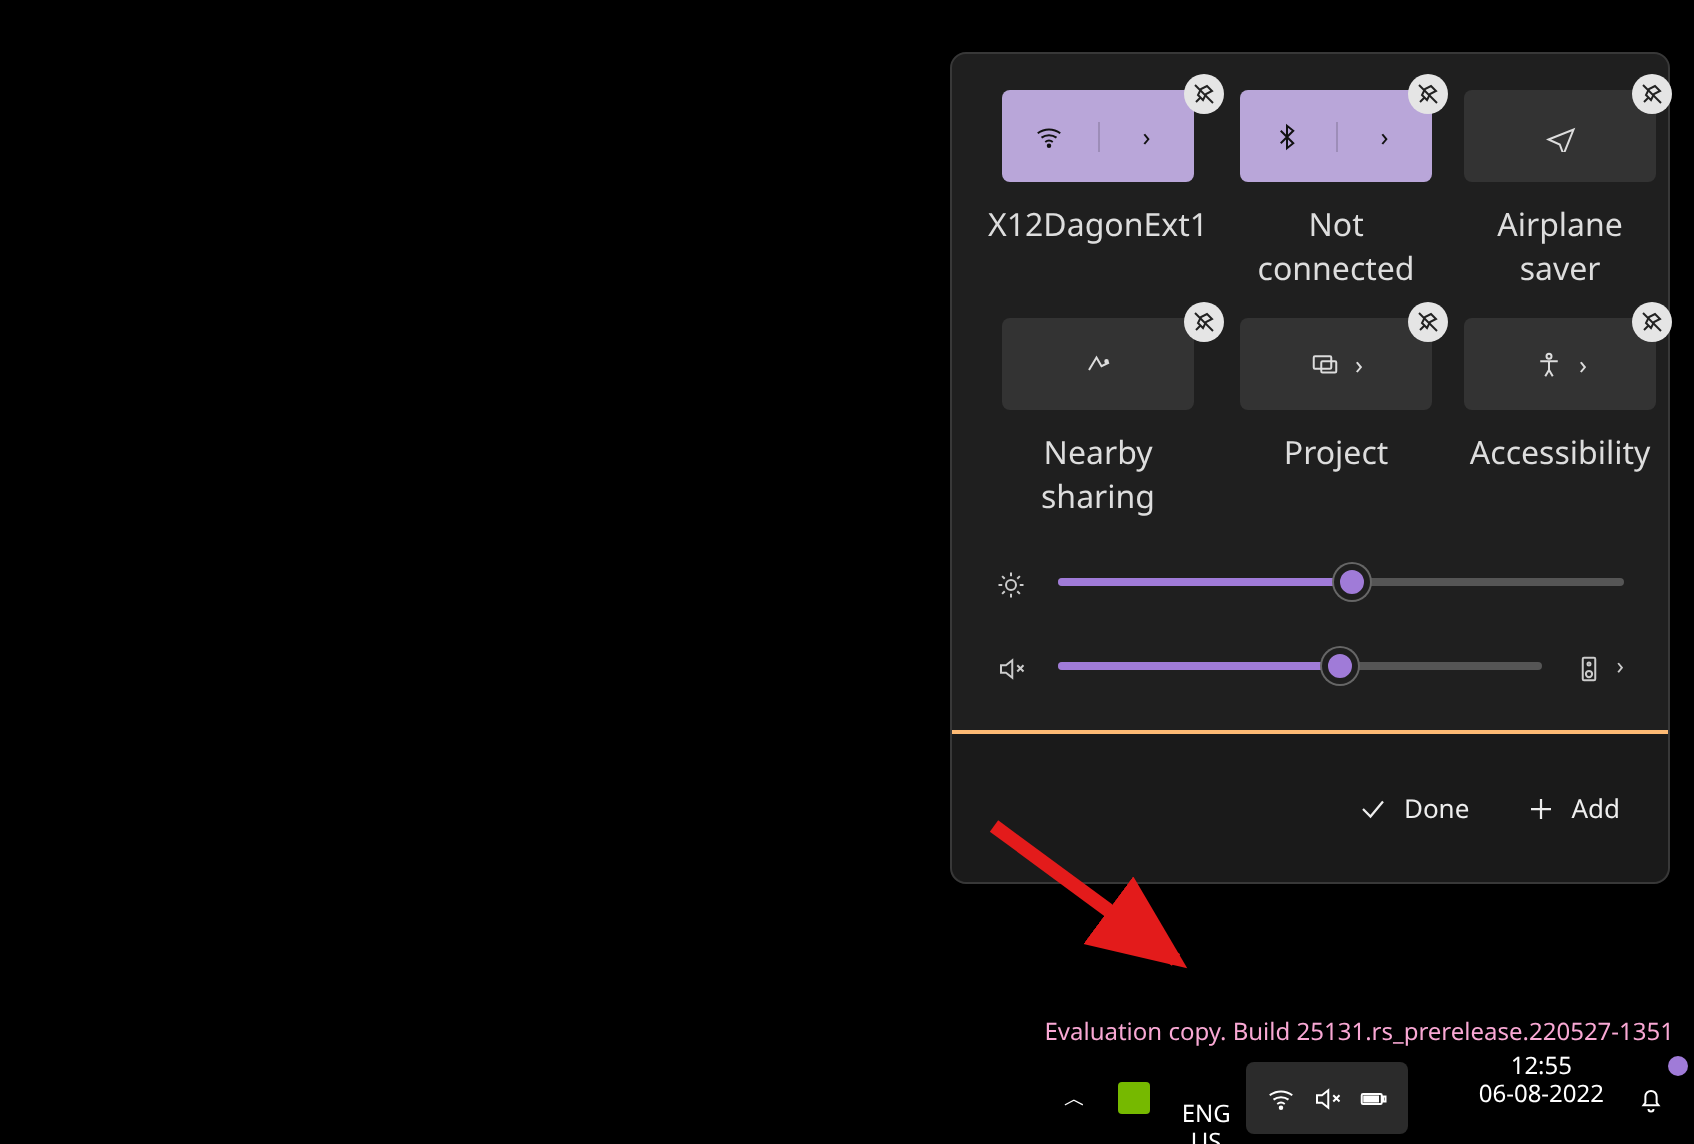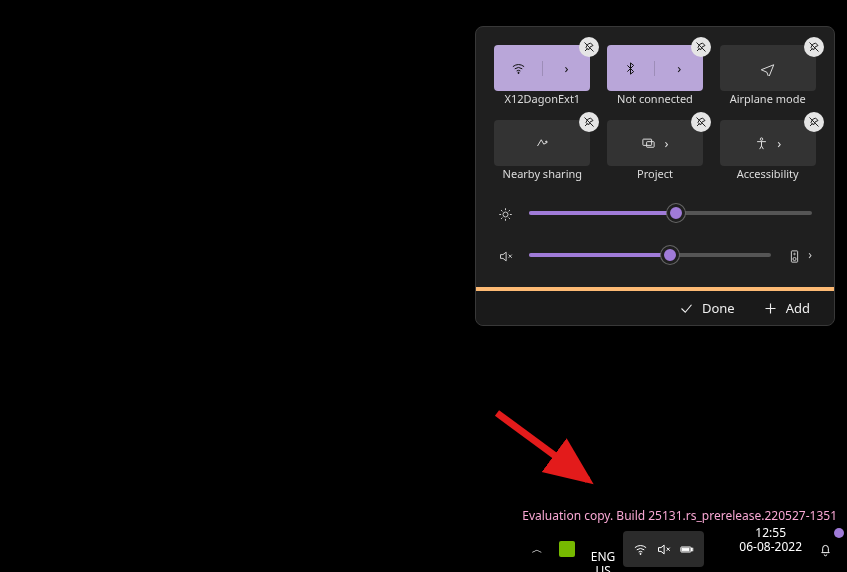--- a/index.html
+++ b/index.html
@@ -23,37 +23,37 @@
   .panel { position: absolute; top: 26px; right: 12px; width: 360px; background: #1f1f1f; border: 1px solid #383838; border-radius: 8px; padding: 18px 18px 0 18px; display: flex; flex-direction: column; }
 
   .tile-grid { display: grid; grid-template-columns: repeat(3, 1fr); gap: 14px 16px; }
   .tile-wrap { position: relative; display: flex; flex-direction: column; align-items: center; }
   .tile { width: 96px; height: 46px; border-radius: 4px; display: flex; align-items: center; justify-content: center; position: relative; }
   .tile.dim { background: #333; }
   .tile.accent { background: #b9a6d9; }
   .tile.split { display: flex; }
   .tile.split .half { flex: 1; display: flex; align-items: center; justify-content: center; }
   .tile.split.accent .half:first-child { border-right: 1px solid rgba(0,0,0,.15); }
-  .tile-label { font-size: 11px; color: #ddd; }
+  .tile-label { margin-top: 10px; font-size: 16px; color: #ddd; text-align: center; }
   .pin-btn { position: absolute; top: -8px; right: -8px; width: 20px; height: 20px; border-radius: 50%; background: #e5e5e5; color: #222; display: flex; align-items: center; justify-content: center; font-size: 11px; }
   .tile .arrow { font-size: 13px; color: #111; }
   .tile.dim .arrow, .tile.dim .glyph { color: #ddd; }
   .tile.accent .glyph, .tile.accent .arrow { color: #111; }
   .glyph { font-size: 14px; }
 
   
   .sliders { margin-top: 24px; display: flex; flex-direction: column; gap: 26px; padding: 0 4px; }
   .slider-row { display: flex; align-items: center; gap: 16px; }
   .slider-row .end { display: flex; align-items: center; gap: 6px; color: #ccc; }
   .track { position: relative; flex: 1; height: 4px; background: #555; border-radius: 2px; }
   .fill { position: absolute; left: 0; top: 0; bottom: 0; background: #a07bd8; border-radius: 2px; }
   .thumb { position: absolute; top: 50%; width: 18px; height: 18px; background: #a07bd8; border: 3px solid #1f1f1f; border-radius: 50%; transform: translate(-50%, -50%); box-shadow: 0 0 0 1px #666; }
 
   
-  .panel-footer { margin: 24px -18px 0 -18px; border-top: 4px solid #fdba74; background: #1a1a1a; border-radius: 0 0 8px 8px; padding: 8px 24px; display: flex; justify-content: flex-end; gap: 28px; font-size: 13px; }
+  .panel-footer { margin: 24px -18px 0 -18px; border-top: 2px solid #fdba74; background: #1a1a1a; border-radius: 0 0 8px 8px; padding: 28px 24px; display: flex; justify-content: flex-end; gap: 28px; font-size: 13px; }
   .footer-btn { display: flex; align-items: center; gap: 8px; color: #eee; }
 
   
   .arrow-annotation { position: absolute; pointer-events: none; color: #e31b1b; z-index: 5; }
   .arrow-annotation svg { overflow: visible; }
 
   
   .ic { width: 15px; height: 15px; display: inline-block; }
 </style>
 </head>
@@ -108,21 +108,21 @@
           <span class="ic glyph"><svg viewBox="0 0 24 24" fill="none" stroke="#ddd" stroke-width="1.6">
               <path d="M2 14l20-8-8 20-3-8-9-4z"></path>
             </svg></span>
         </div>
         <div class="pin-btn">
           <svg width="12" height="12" viewBox="0 0 24 24" fill="none" stroke="#222" stroke-width="2">
             <path d="M15 4l5 5-6 3-3 6-5-5 3-6 6-3zM4 20l5-5"></path>
             <path d="M3 3l18 18"></path>
           </svg>
         </div>
-        <div class="tile-label">Airplane mode</div>
+        <div class="tile-label">Airplane saver</div>
       </div>
       <div class="tile-wrap">
         <div class="tile dim">
           <span class="ic glyph"><svg viewBox="0 0 24 24" fill="none" stroke="#ddd" stroke-width="1.6">
               <path d="M4 16l6-10 4 7 6-3"></path>
               <circle cx="18" cy="9" r="1" fill="#ddd"></circle>
             </svg></span>
         </div>
         <div class="pin-btn">
           <svg width="12" height="12" viewBox="0 0 24 24" fill="none" stroke="#222" stroke-width="2">

